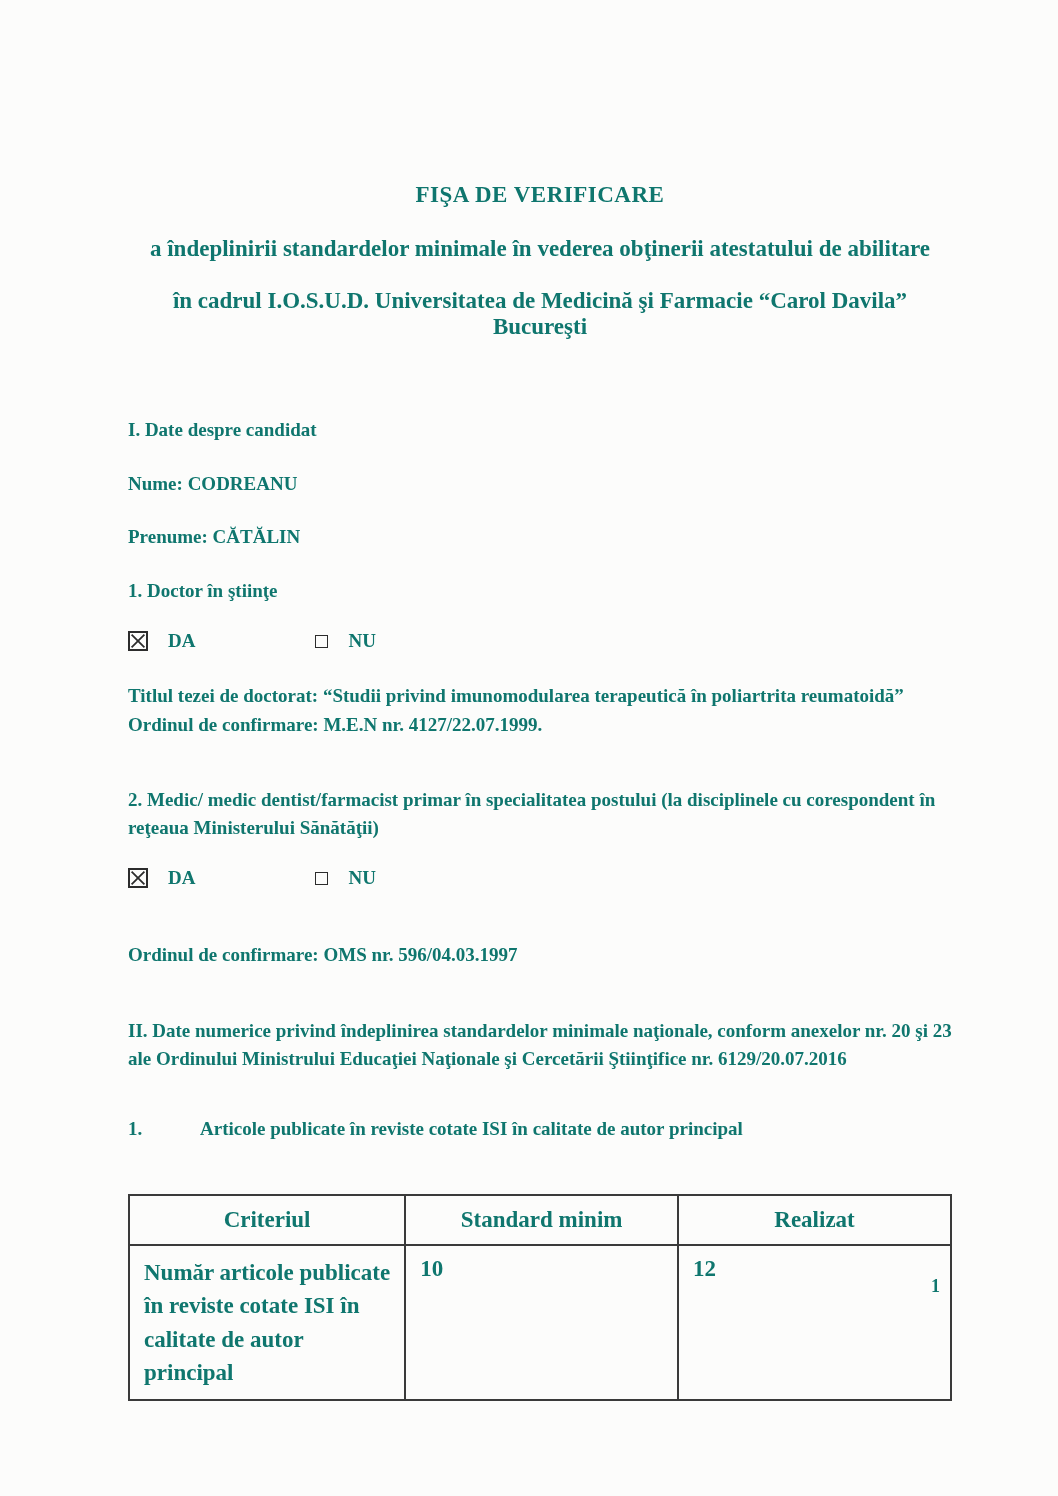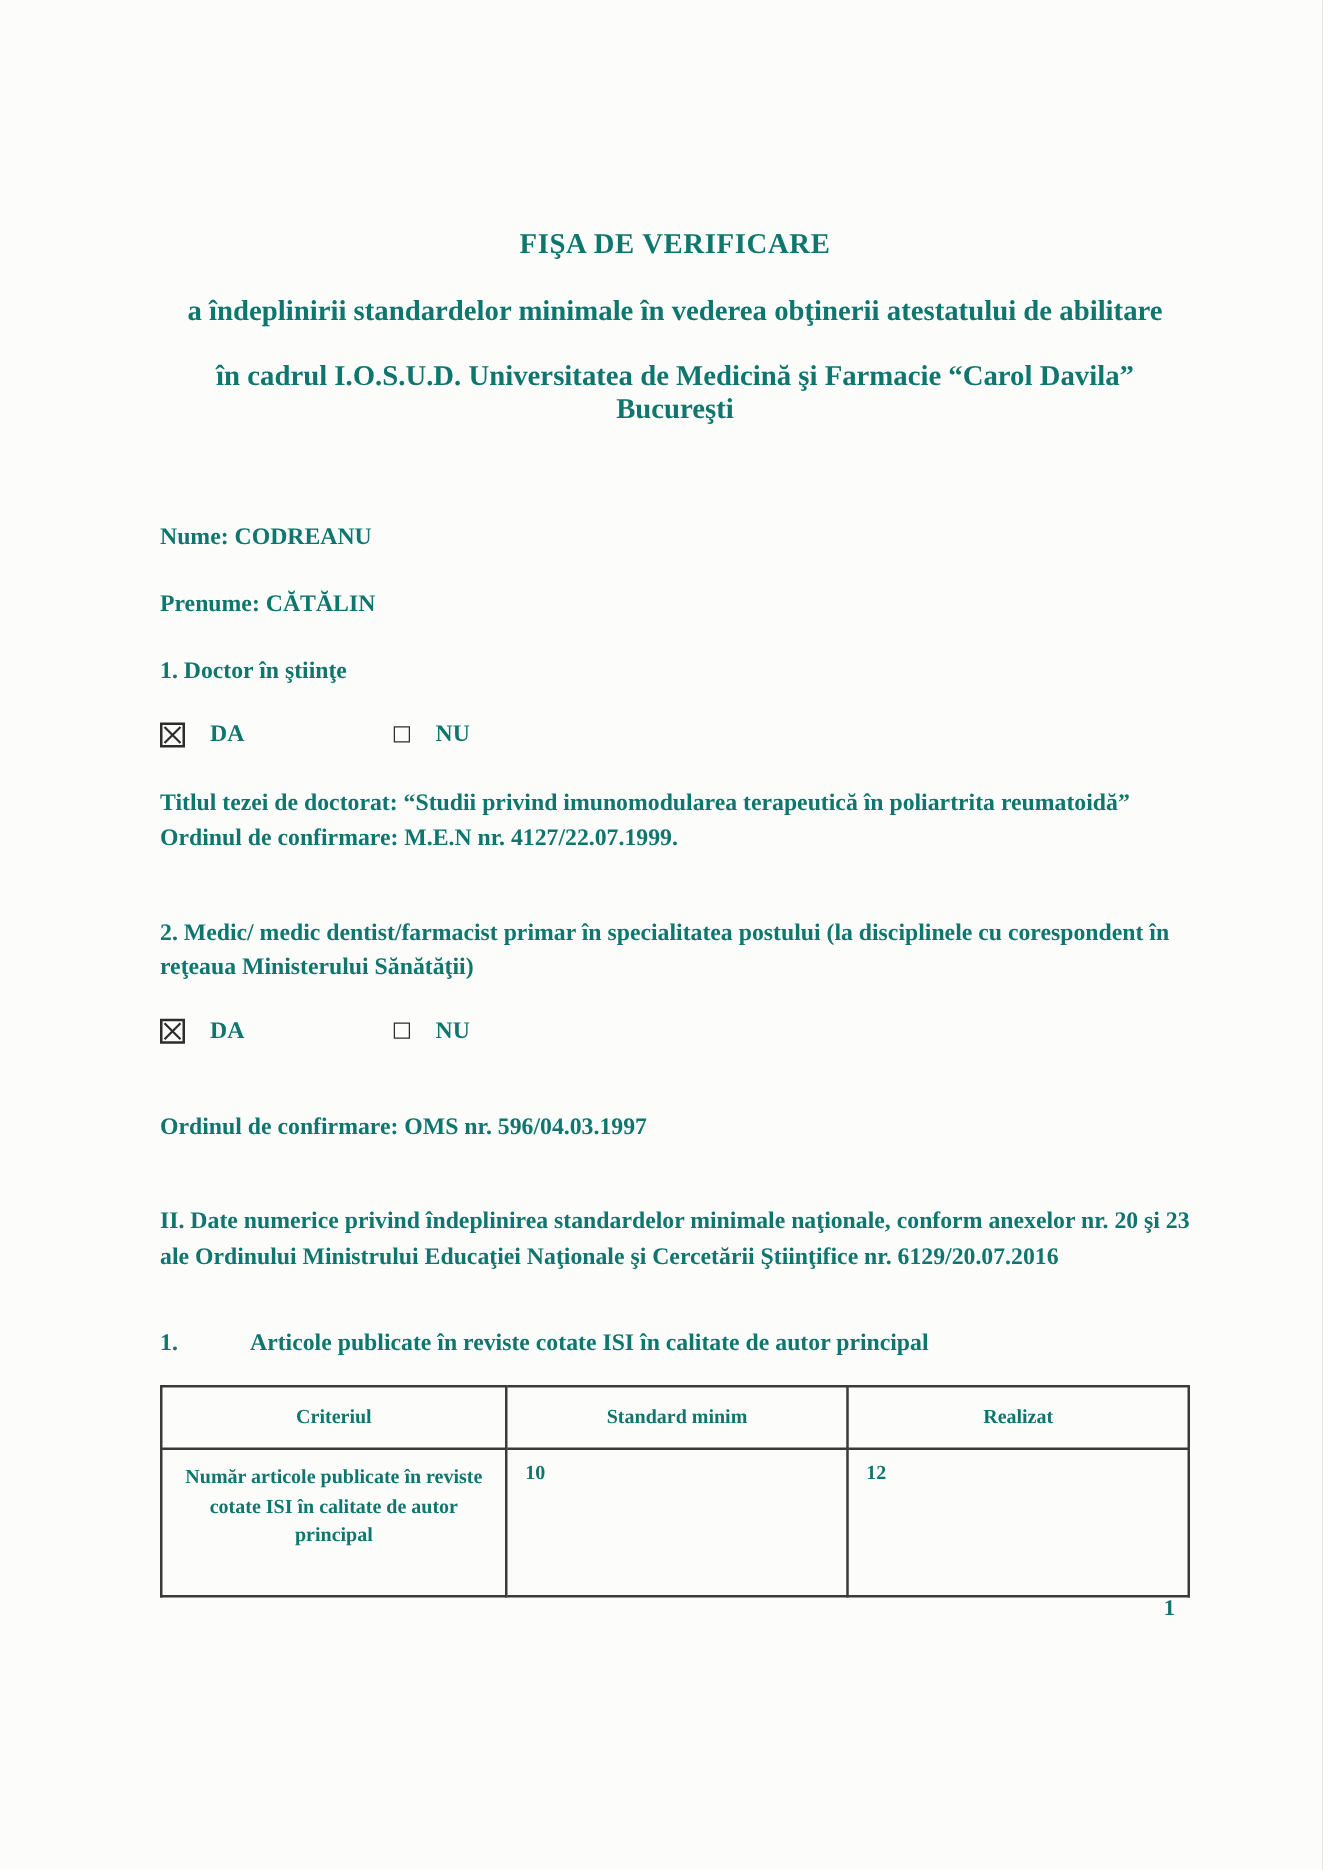--- a/index.html
+++ b/index.html
@@ -79,36 +79,36 @@
     font-size: 19px;
     margin: 44px 0 0 0;
   }
   .numbered-item .num {
     width: 72px;
     flex: 0 0 72px;
   }
   table.criteria {
     border-collapse: collapse;
     width: 100%;
-    margin-top: 22px;
-    font-size: 16px;
+    margin-top: 54px;
+    font-size: 23px;
   }
   table.criteria th,
   table.criteria td {
     border: 2px solid #3a3a3a;
     padding: 10px 14px;
     vertical-align: top;
   }
   table.criteria th {
     text-align: center;
     height: 28px;
     vertical-align: middle;
   }
   table.criteria td.crit {
-    text-align: center;
+    text-align: left;
     width: 33.6%;
     line-height: 1.45;
     height: 96px;
   }
   table.criteria td.val {
     text-align: left;
     width: 33.2%;
   }
   .page-number {
     position: absolute;
@@ -121,20 +121,21 @@
 <body>
 
 <div class="page">
 
   <h1 class="doc-title">FIŞA DE VERIFICARE</h1>
   <p class="sub">a îndeplinirii standardelor minimale în vederea obţinerii atestatului de abilitare</p>
   <p class="sub">în cadrul I.O.S.U.D. Universitatea de Medicină şi Farmacie “Carol Davila” Bucureşti</p>
 
   <div class="gap-lg"></div>
 
+  <p class="body-line">I.  Date despre candidat</p>
   <p class="body-line">Nume: CODREANU</p>
   <p class="body-line">Prenume: CĂTĂLIN</p>
   <p class="body-line">1. Doctor în ştiinţe</p>
 
   <div class="check-row">
     <span class="check-option">
       <span class="checkbox">
         <svg viewBox="0 0 20 20">
           <path d="M2 2 L18 18 M18 2 L2 18" stroke="#2c2c2c" stroke-width="2.2" fill="none"></path>
         </svg>

